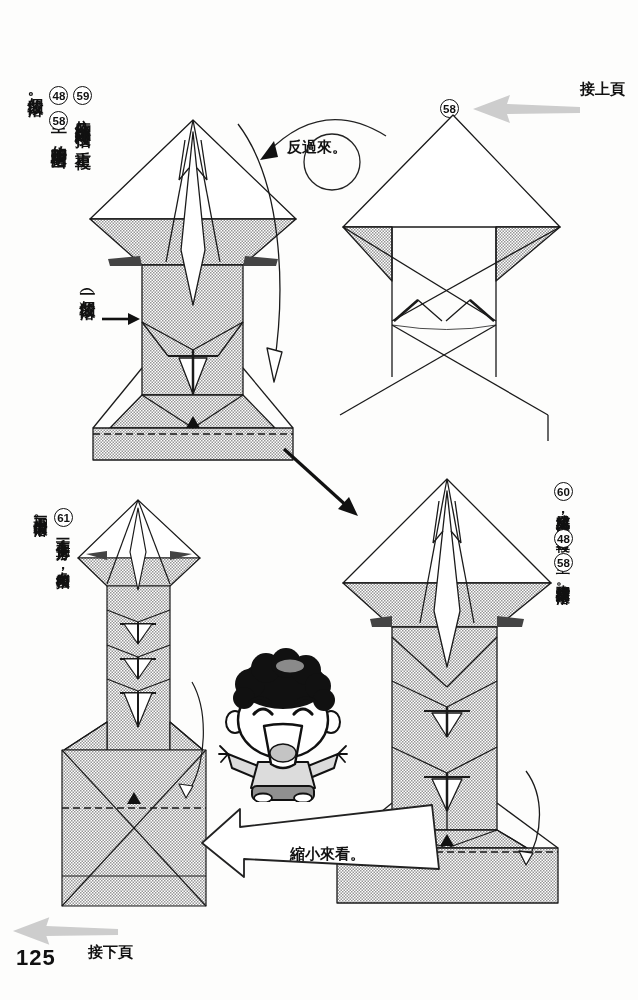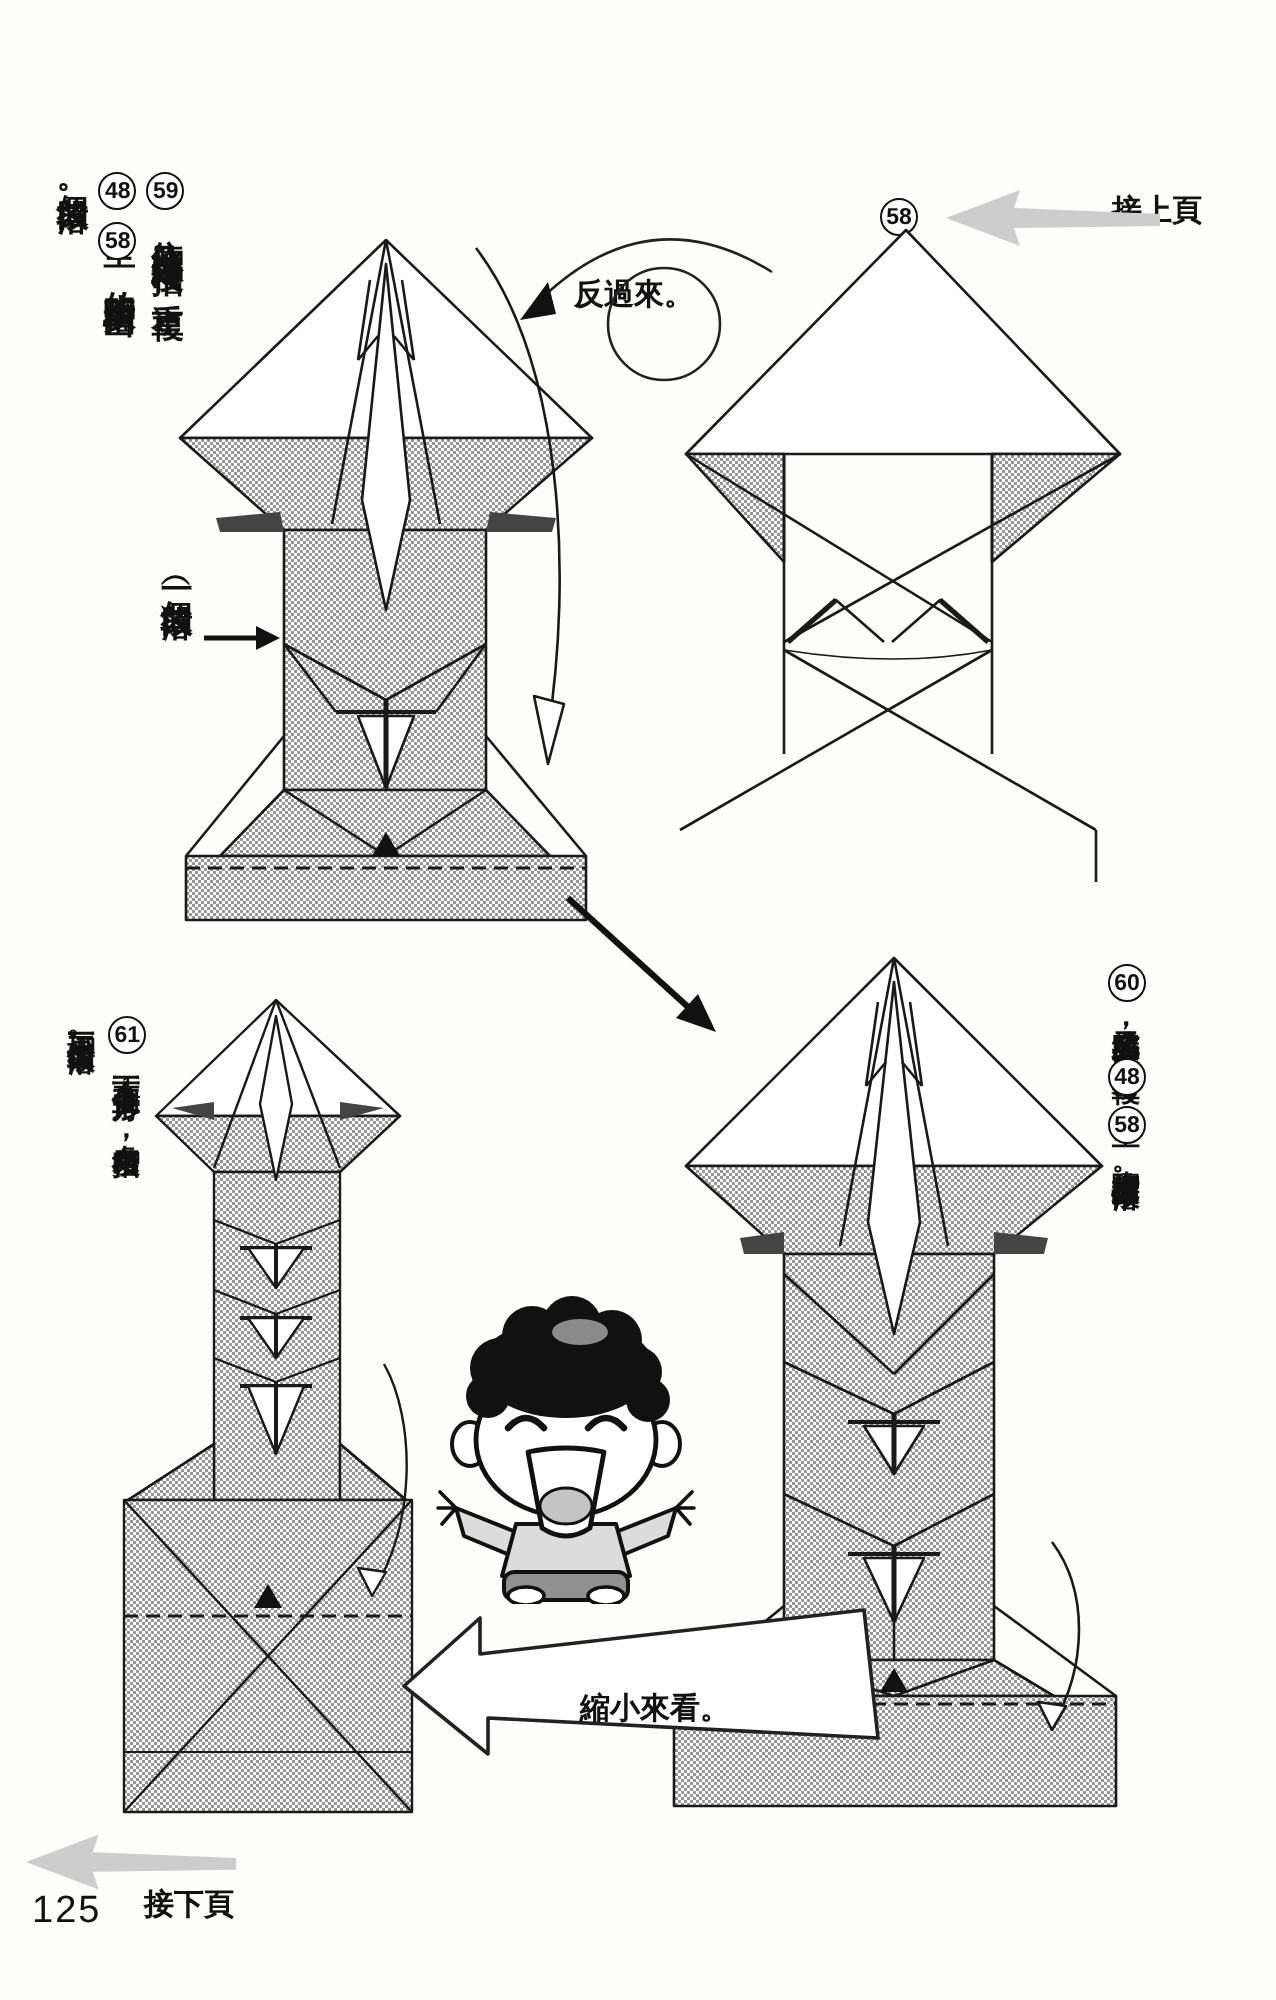--- a/index.html
+++ b/index.html
@@ -23,21 +23,21 @@
     font-size:11.5px;font-weight:700;line-height:19px;text-align:center;
     letter-spacing:0;background:#fff;box-sizing:border-box;margin:2px 0;
   }
   .cnum.inline{vertical-align:-4px;margin:0 1px;}
   .frac{
     display:inline-block;writing-mode:horizontal-tb;width:13px;text-align:center;
     font-size:9.5px;line-height:1.05;font-weight:700;letter-spacing:0;margin:2px 0;
   }
   .frac .den{display:block;border-top:1.2px solid #111;}
   .note{width:136px;line-height:1.5;}
-  .pagenum{font-size:19px;font-weight:400;letter-spacing:1px;}
+  .pagenum{font-size:22px;font-weight:700;letter-spacing:1px;}
   svg{display:block;}
 </style>
 </head>
 <body>
 
 <div id="page">
 
   <div class="abs vblock" style="left:26px;top:84px;">
     <div class="vcol fs16">
       <span class="cnum">59</span><span>依凸摺線向後摺。重複</span>
@@ -50,21 +50,21 @@
     </div>
   </div>
 
   <div class="abs htext" style="left:287px;top:95px;margin-top:43px;">反過來。</div>
   <svg class="abs" style="left:250px;top:112px;" width="140" height="88" viewBox="0 0 140 88">
     <circle cx="82" cy="50" r="28" fill="none" stroke="#222" stroke-width="1.3"></circle>
     <path d="M136,24 Q72,-16 16,42" fill="none" stroke="#222" stroke-width="1.3"></path>
     <polygon points="10,48 24,29 28,45" fill="#111"></polygon>
   </svg>
 
-  <div class="abs htext" style="left:556px;top:80px;margin-top:16px;">接上頁</div>
+  <div class="abs htext" style="left:580px;top:80px;">接上頁</div>
   <svg class="abs" style="left:470px;top:94px;" width="112" height="30" viewBox="0 0 112 30">
     <polygon points="3,15 40,1 37,10 110,13 110,19 37,20 40,29" fill="#cdcdcd"></polygon>
   </svg>
 
   <span class="cnum abs" style="left:440px;top:97px;">58</span>
 
   <svg class="abs" style="left:78px;top:110px;" width="232" height="356" viewBox="0 0 232 356">
     <defs>
       <pattern id="ht1" patternUnits="userSpaceOnUse" width="3" height="3">
         <rect width="3" height="3" fill="#fff"></rect>
@@ -282,17 +282,17 @@
   </svg>
 
   <svg class="abs" style="left:192px;top:797px;" width="254" height="92" viewBox="0 0 254 92">
     <polygon points="10,46 48,12 48,30 240,8 247,72 52,62 52,80" fill="#fff" stroke="#222" stroke-width="1.8" stroke-linejoin="round"></polygon>
   </svg>
   <div class="abs htext" style="left:245px;top:845px;margin-left:45px;">縮小來看。</div>
 
   <svg class="abs" style="left:10px;top:915px;" width="110" height="32" viewBox="0 0 112 30">
     <polygon points="3,15 40,1 37,10 110,13 110,19 37,20 40,29" fill="#cdcdcd"></polygon>
   </svg>
-  <div class="abs htext" style="left:72px;top:943px;">接下頁</div>
+  <div class="abs htext" style="left:88px;top:943px;">接下頁</div>
 
   <div class="abs pagenum" style="left:16px;top:945px;">125</div>
 
 </div>
 
 </body></html>

